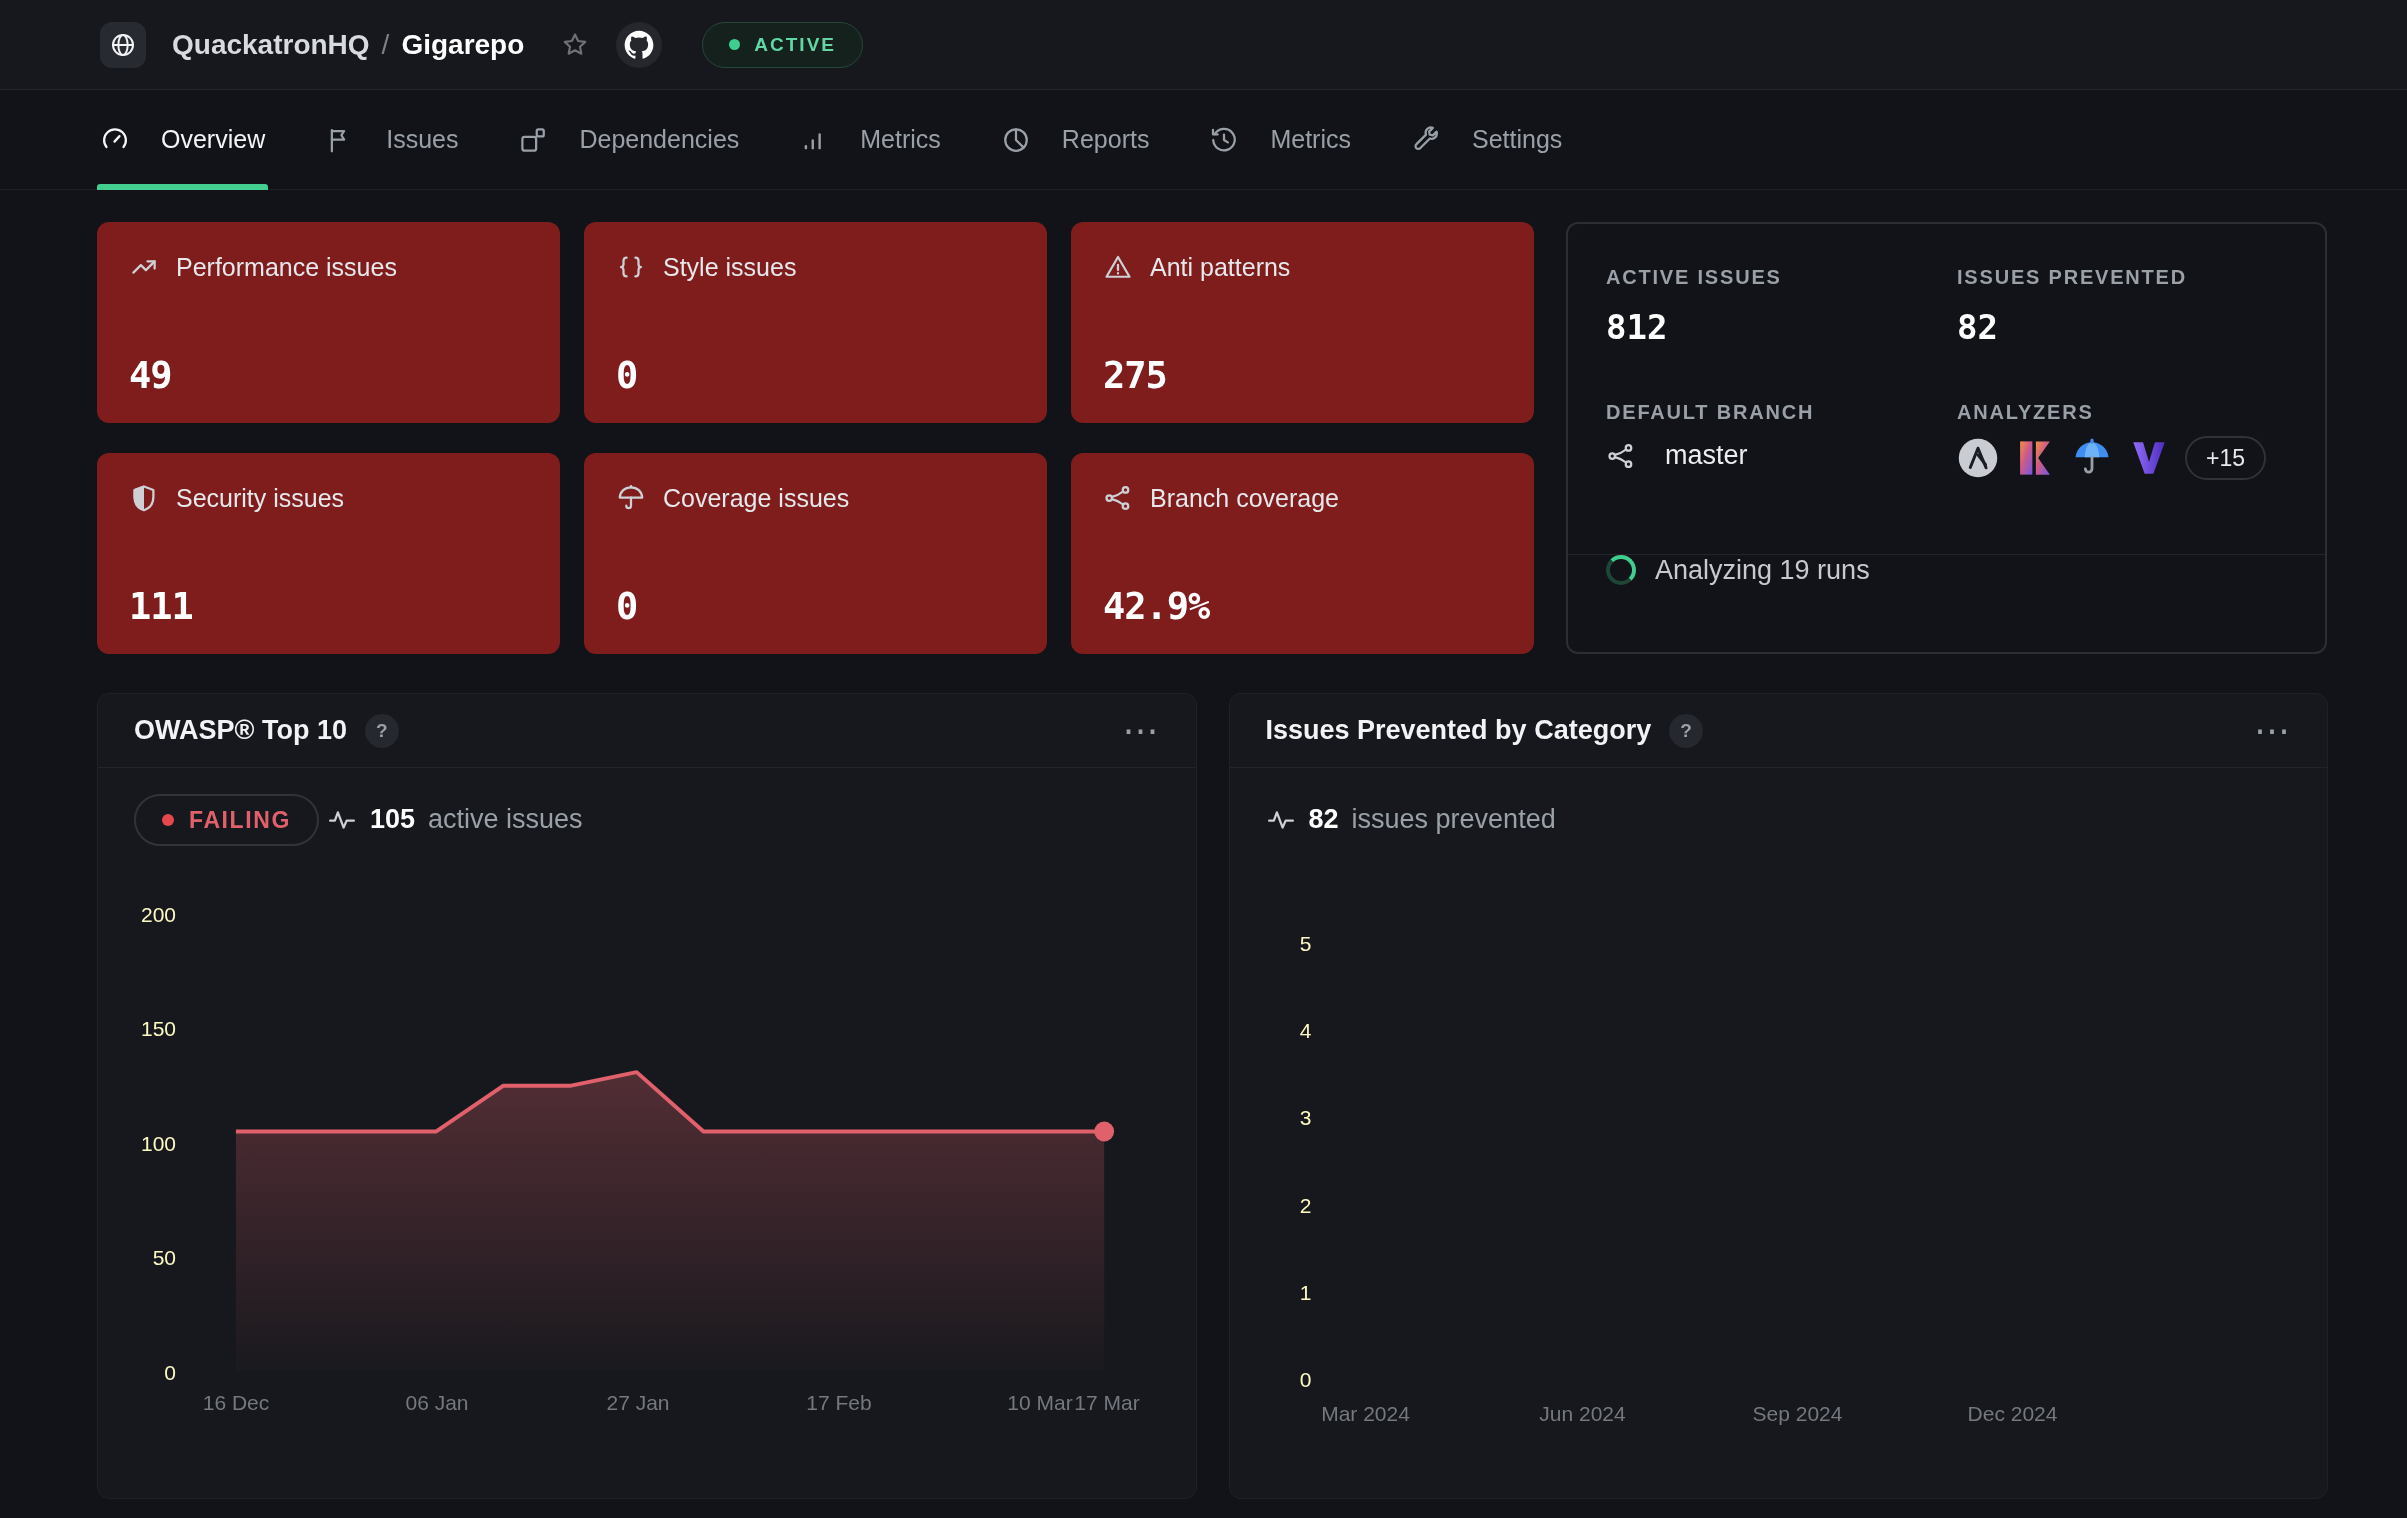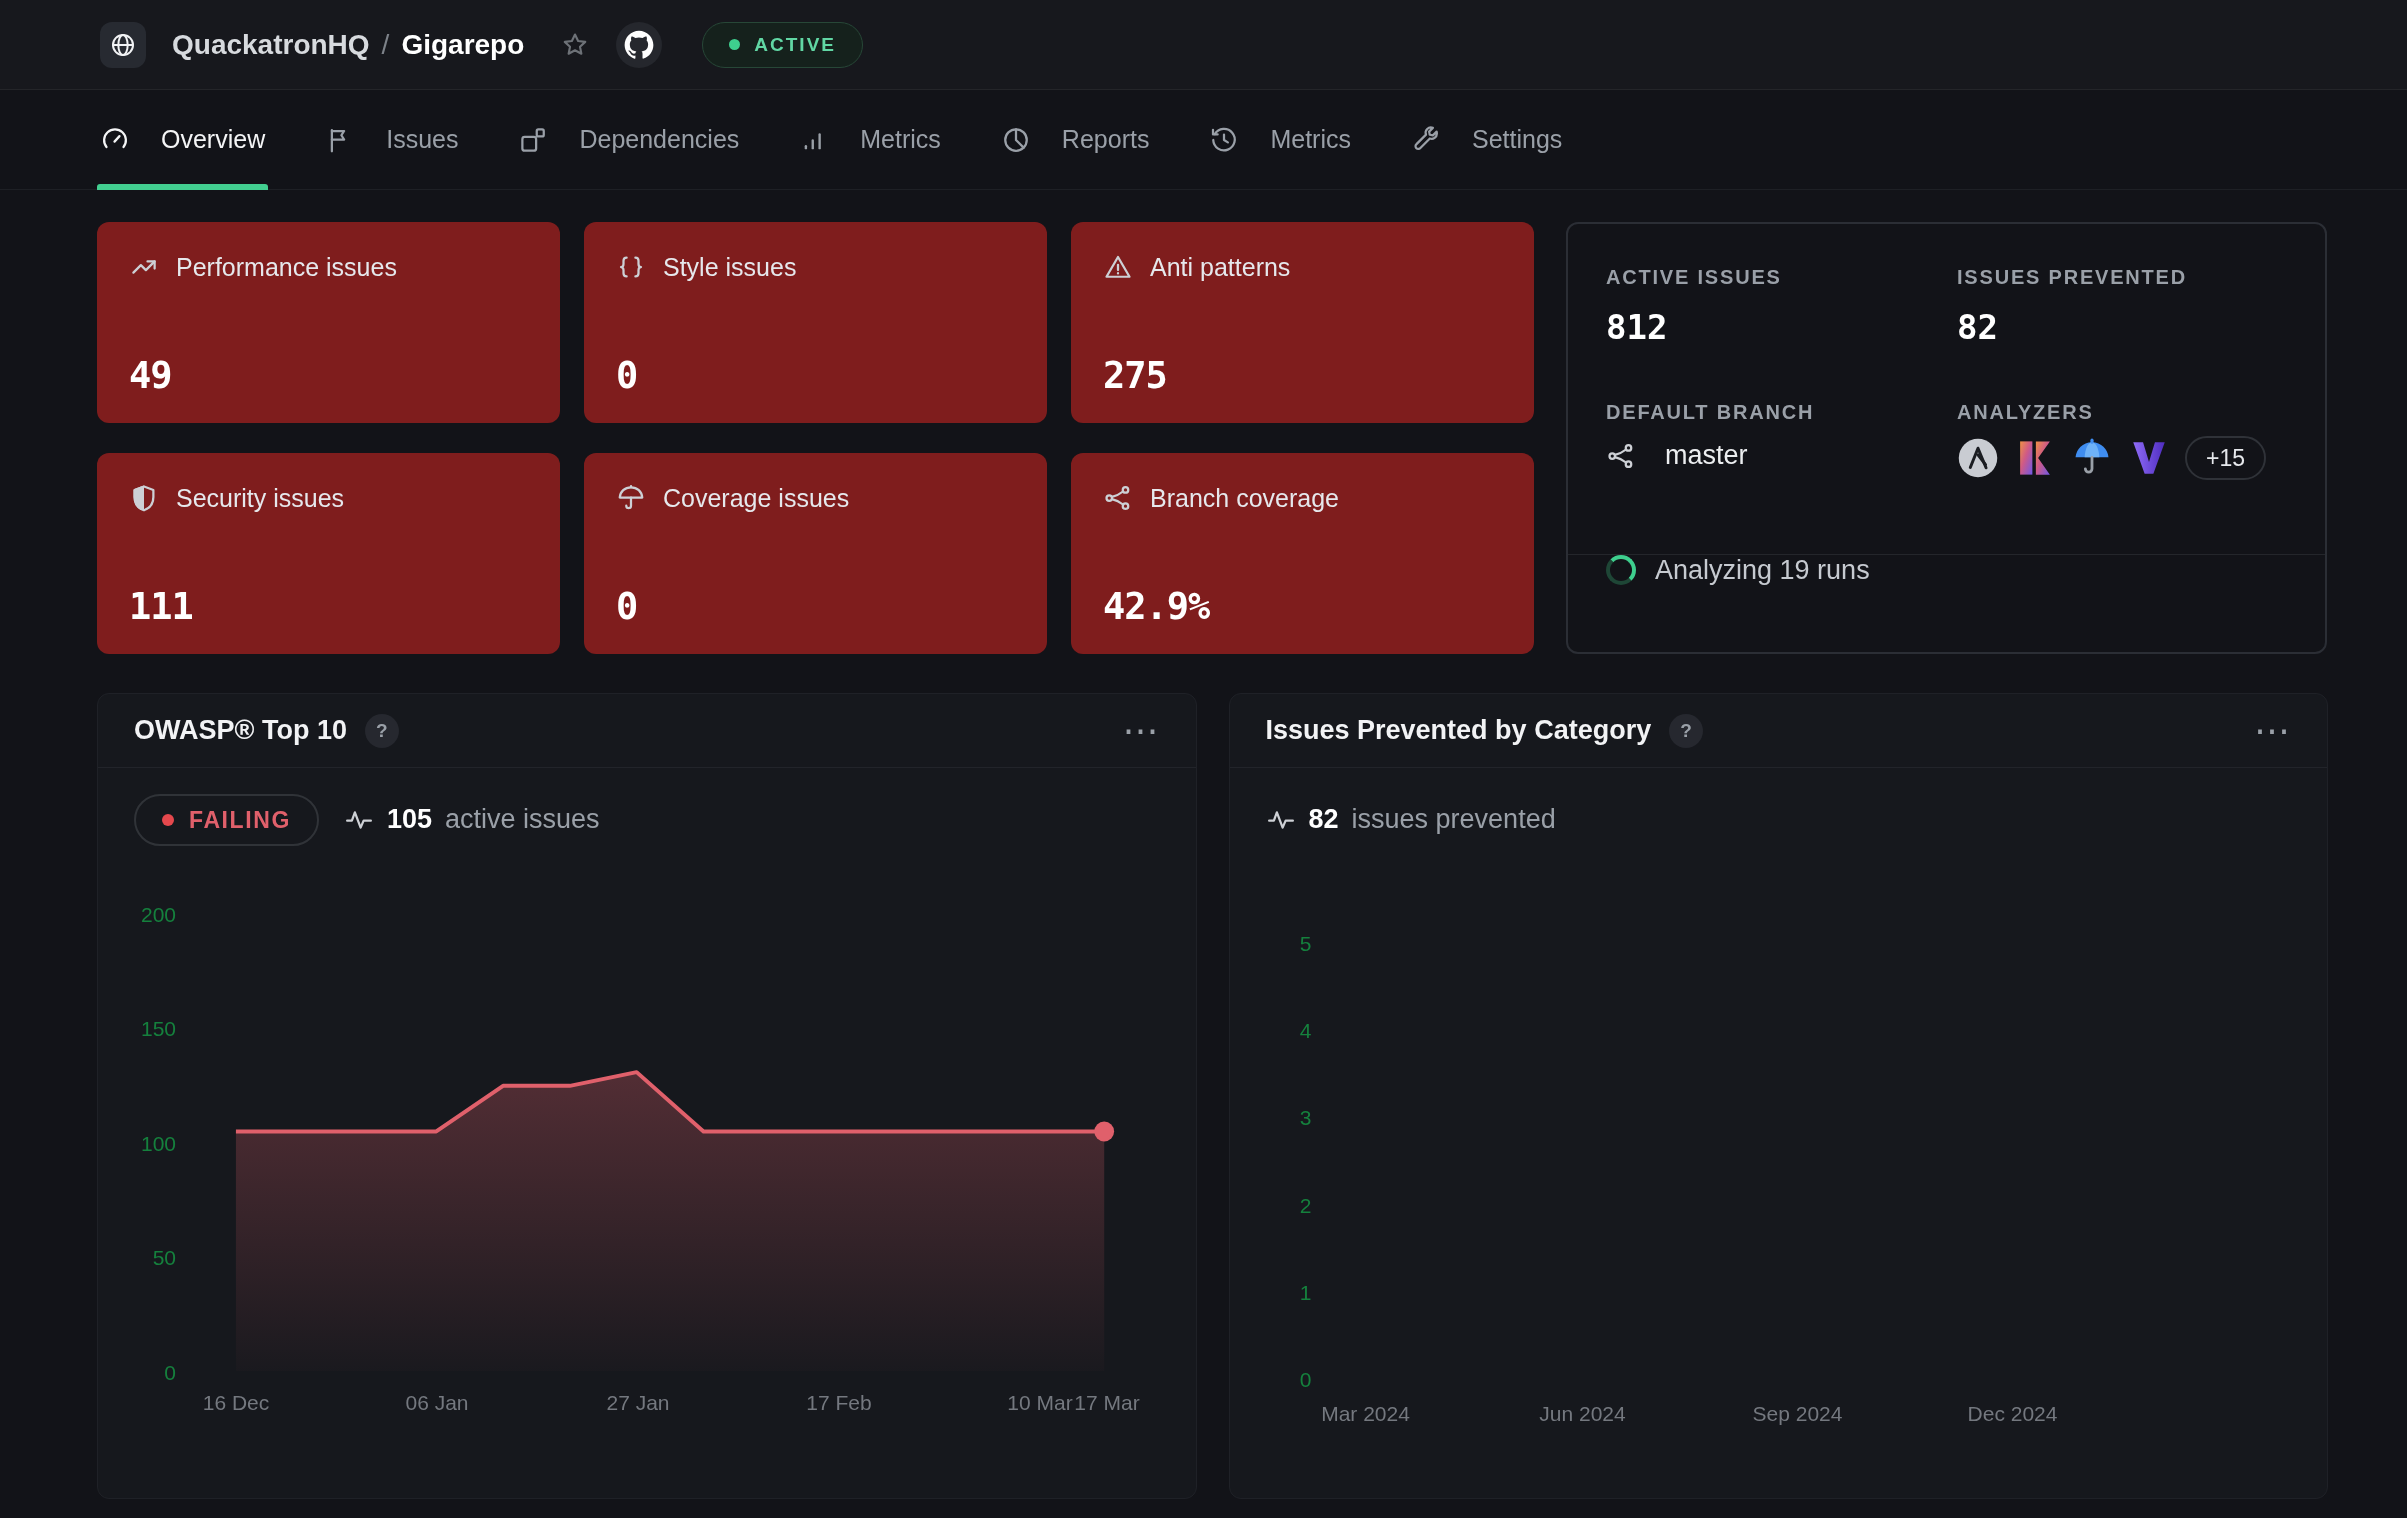--- a/index.html
+++ b/index.html
@@ -72,35 +72,35 @@
   
   .charts-row { display:flex; gap:32px; margin-top:39px; }
   .chart-card { width:1100px; height:806px; background:#16181d; border:1px solid #1f2127;
     border-radius:12px; position:relative; overflow:hidden; }
   .card-head { height:74px; display:flex; align-items:center; padding:0 36px; border-bottom:1px solid #22242a; }
   .card-title { font-size:27px; font-weight:600; color:#f2f3f5; }
   .help-badge { width:34px; height:34px; border-radius:50%; background:#26282f; color:#9aa0a8;
     font-size:19px; font-weight:600; display:flex; align-items:center; justify-content:center;
     margin-left:18px; cursor:pointer; flex:none; }
   .card-menu { margin-left:auto; color:#9aa0a8; font-size:36px; letter-spacing:1px; cursor:pointer; line-height:20px; }
-  .chart-meta { display:flex; align-items:flex-start; padding:26px 36px 0 36px; gap:25px; }
+  .chart-meta { display:flex; align-items:flex-start; padding:26px 36px 0 36px; gap:8px; }
   .failing-pill { height:52px; padding:0 26px; border:2px solid #303338; border-radius:27px;
     display:flex; align-items:center; gap:15px; flex:none; }
   .failing-dot { width:12px; height:12px; border-radius:50%; background:#e5484d; }
   .failing-text { font-size:23px; font-weight:700; letter-spacing:1.6px; color:#e0606b; }
   .count-row { display:flex; align-items:center; gap:13px; font-size:27px; color:#9aa0a8; margin-top:10px; }
   .count-row svg { width:30px; height:30px; color:#cdd0d5; flex:none; }
   .count-num { color:#ffffff; font-weight:600; }
   .legend { margin-left:auto; display:grid; grid-template-columns:auto auto; column-gap:50px;
     row-gap:24px; margin-top:4px; }
   .legend-item { display:flex; align-items:center; gap:15px; font-size:24px; color:#c9ccd2; justify-self:start; }
   .swatch { width:16px; height:16px; border-radius:4px; background:#4fb18e; flex:none; }
   .plot { position:absolute; left:0; right:0; top:184px; bottom:0; }
   .plot svg { position:absolute; inset:0; width:100%; height:100%; }
-  .ytick { position:absolute; left:0; width:78px; text-align:right; font-size:21px; color:#15803d;
+  .ytick { position:absolute; left:0; width:78px; text-align:right; font-size:21px; color:#fef9c3;
     transform:translateY(-50%); }
   .plot.wide-ticks .ytick { width:82px; }
   .xtick { position:absolute; font-size:21px; color:#74787f; transform:translateX(-50%); white-space:nowrap; }
 </style>
 </head>
 <body>
 
 <header class="header">
   <div class="repo-avatar">
     <span>

